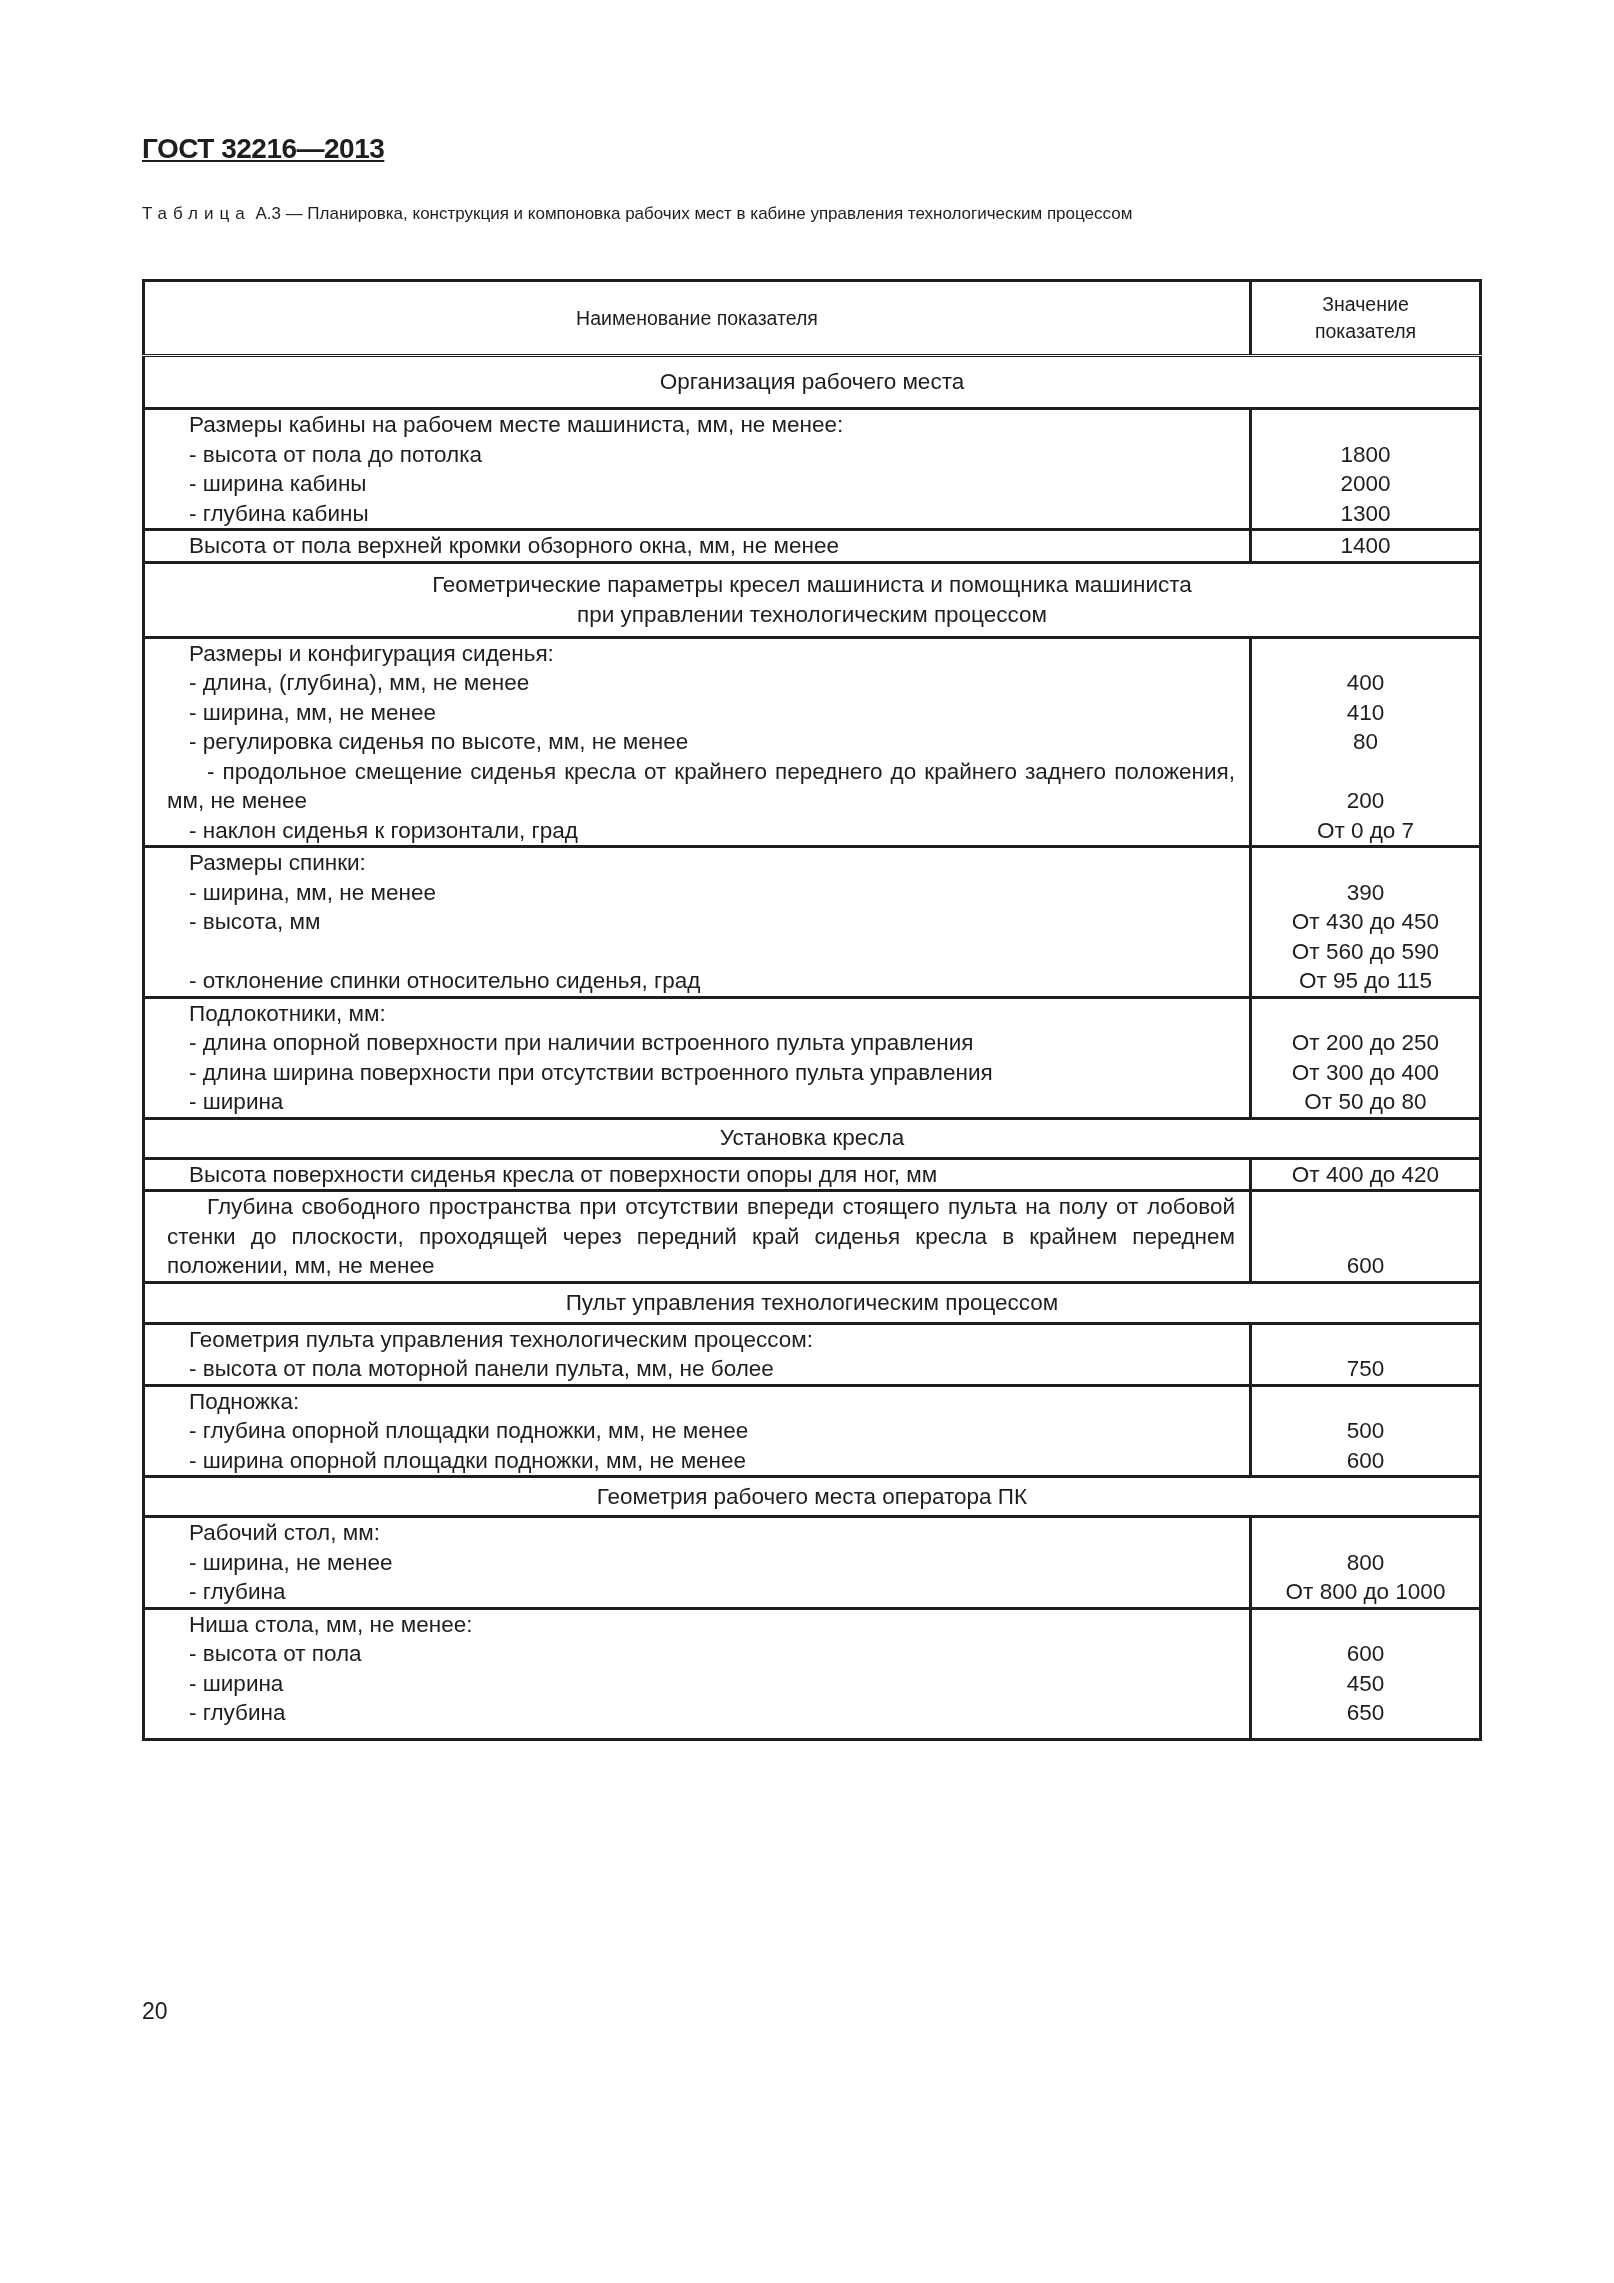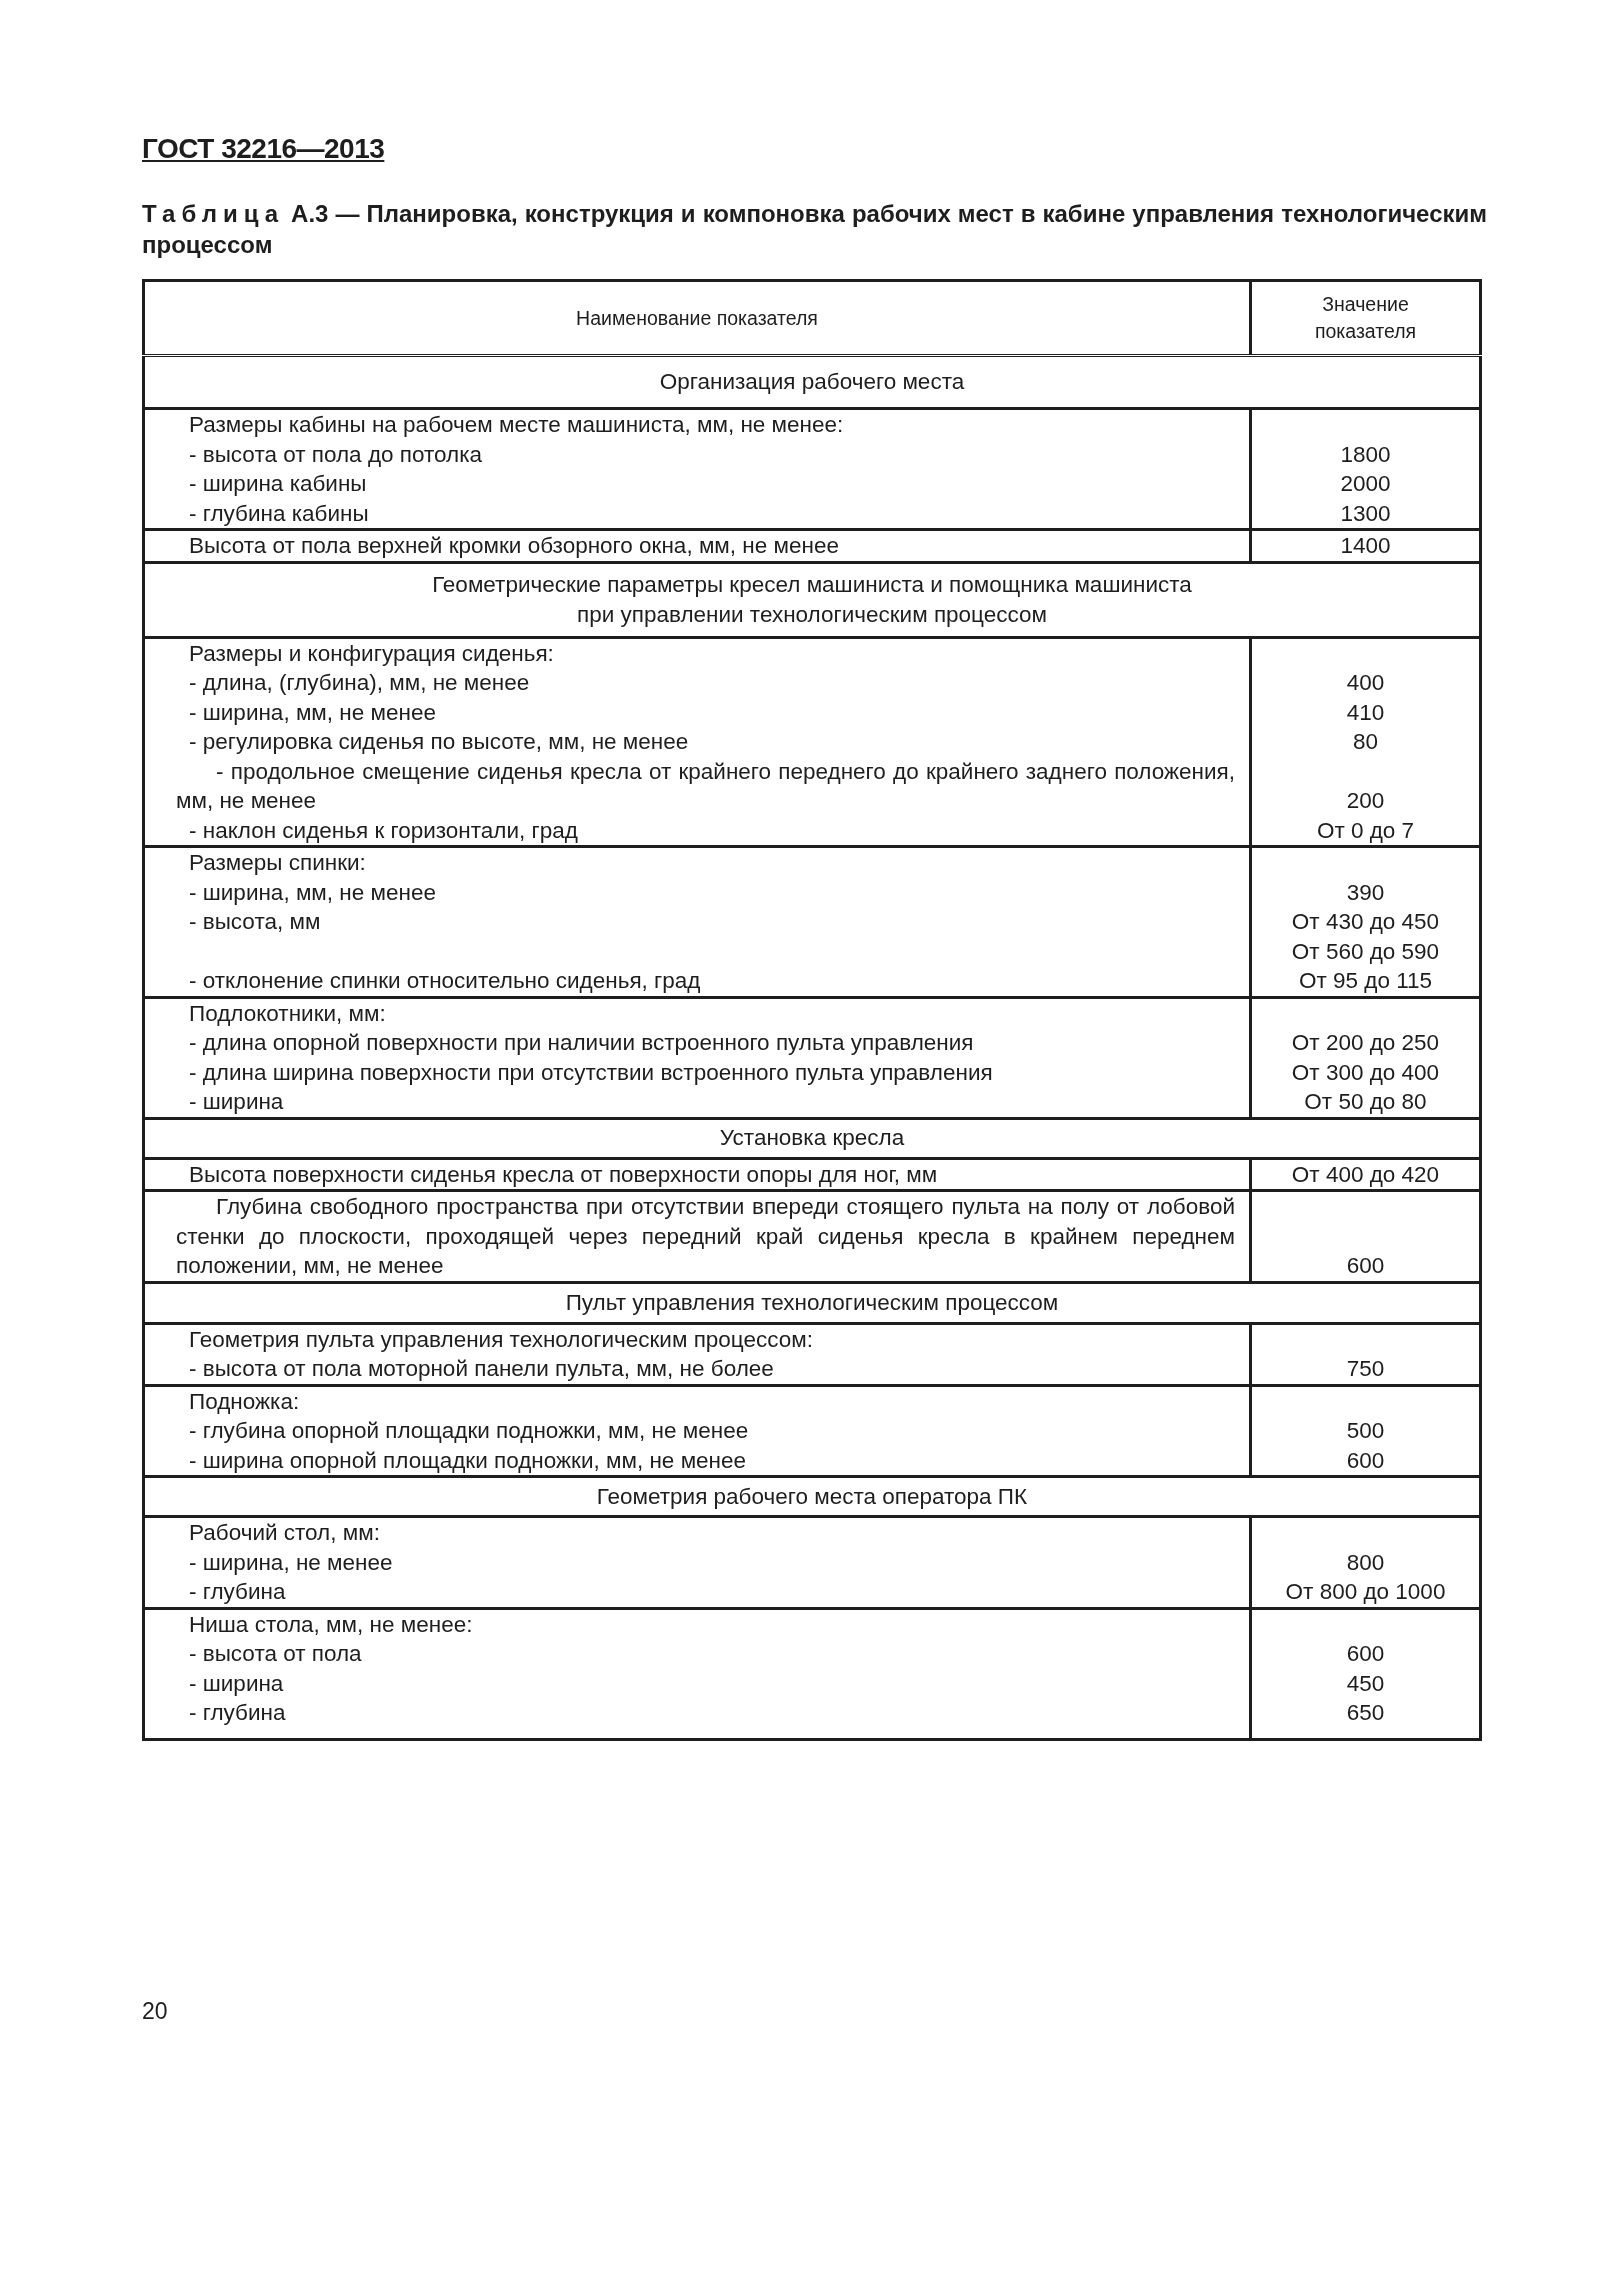--- a/index.html
+++ b/index.html
@@ -1,33 +1,33 @@
 <!DOCTYPE html>
 <html><head>
 <meta charset="utf-8">
 <style>
   html, body { margin:0; padding:0; background:#ffffff; }
   body { width:1614px; height:2283px; position:relative; overflow:hidden;
          font-family:"Liberation Sans", sans-serif; color:#1e1e1e; }
   .doc-title { position:absolute; left:142px; top:133px; font-size:28px; font-weight:bold;
                letter-spacing:-0.5px;text-decoration:underline; }
-  .caption { position:absolute; left:142px; top:198px; width:1345px; font-size:24px; line-height:31px;
-             text-align:justify;font-weight:bold; }
+  .caption { position:absolute; left:142px; top:198px; width:1345px; font-size:17px; line-height:31px;
+             text-align:justify; }
   .caption .spaced { letter-spacing:6px; }
   table.main { position:absolute; left:142px; top:279px; width:1340px; border-collapse:collapse;
                font-size:22.5px; line-height:29.5px; }
   table.main td { border:3px solid #1e1e1e; vertical-align:top; padding:0; }
   td.name { width:1106px;margin-top:20px; }
   td.value { width:228px; text-align:center; }
   tr.head td { font-size:19.5px; line-height:27px; vertical-align:middle; text-align:center;
                border-bottom:3px double #1e1e1e; }
   tr.head td.name { height:72px; }
   tr.section td { text-align:center; vertical-align:middle; }
   .line { display:block; white-space:nowrap; padding-left:44px; }
-  .line.para { white-space:normal; padding-left:31px; text-indent:40px; text-align:justify; padding-right:14px; }
+  .line.para { white-space:normal; padding-left:22px; text-indent:40px; text-align:justify; padding-right:14px; }
   .cell-pad { padding-top:5px; padding-bottom:7px; }
   .vline { display:block; height:29.5px; }
   .page-num { position:absolute; left:142px; top:1998px; font-size:23px; }
 </style>
 </head>
 <body>
 
 <div class="doc-title">ГОСТ 32216—2013</div>
 
 <div class="caption">

